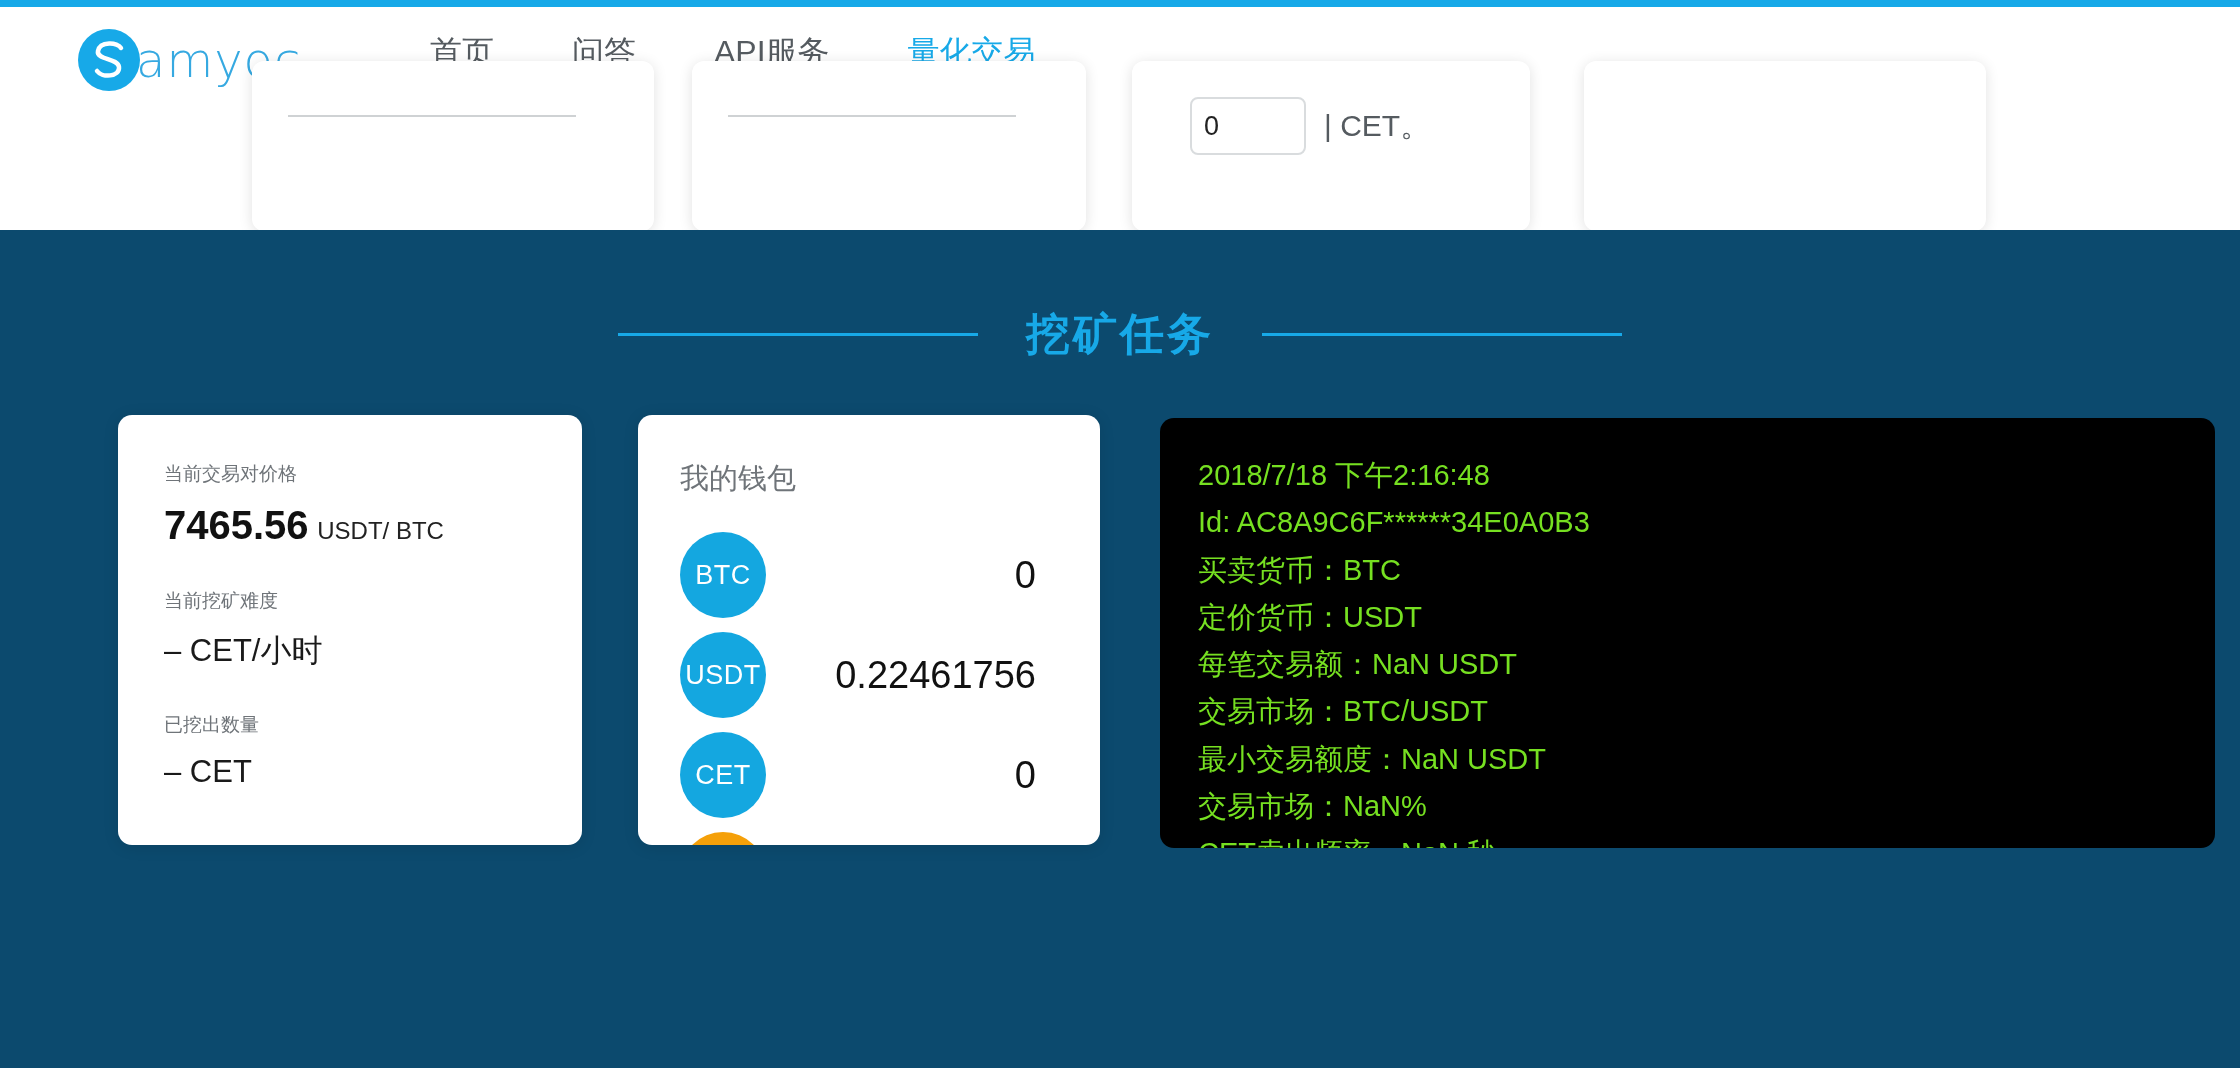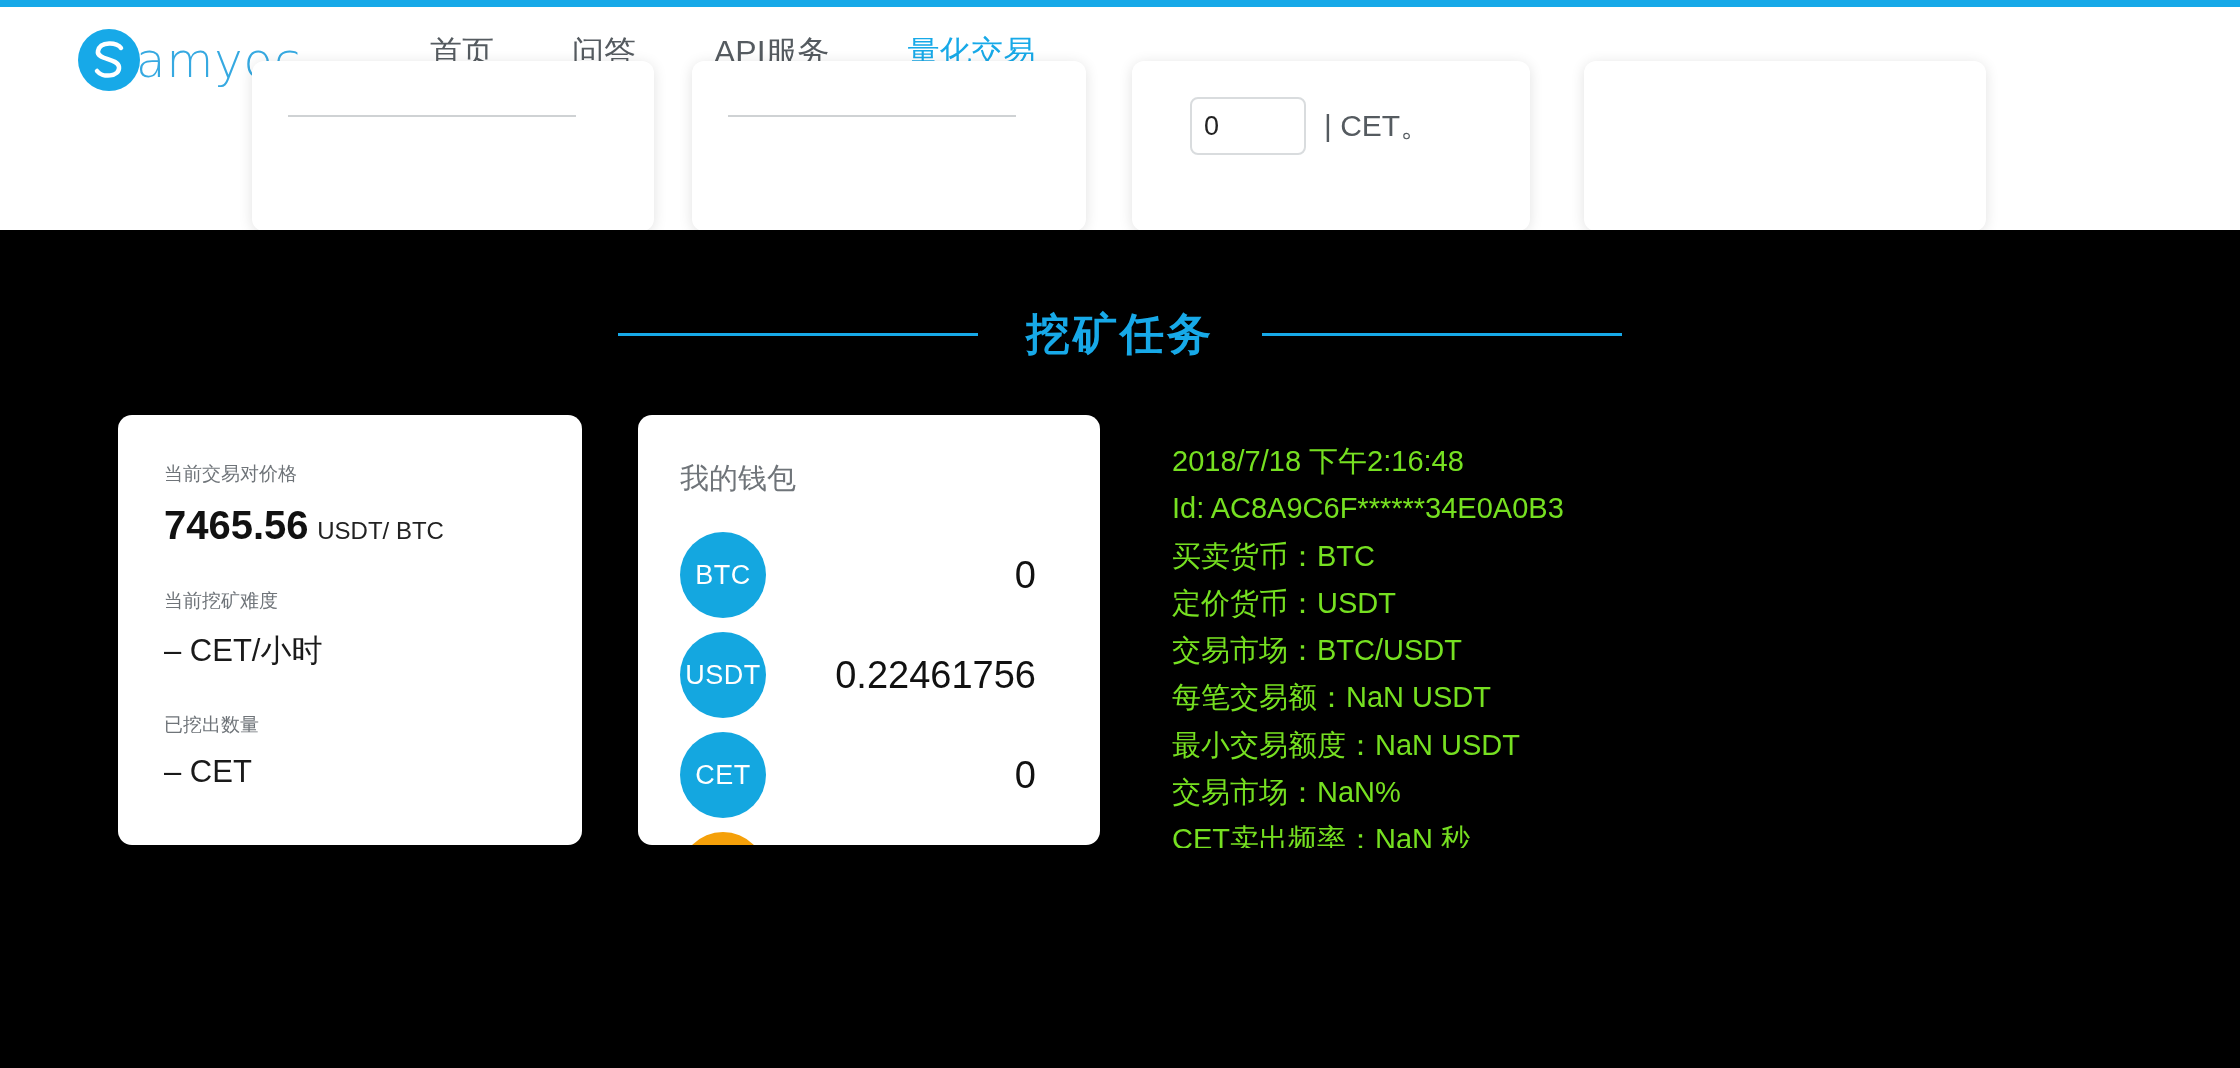--- a/index.html
+++ b/index.html
@@ -81,21 +81,21 @@
     background:#ffffff;
     font-size:27px; color:#222; padding:0 12px;
     font-family:"Liberation Sans",sans-serif;
     outline:none;
   }
   .tc3-unit { font-size:30px; color:#555b60; white-space:nowrap; }
 
   
   .section {
     position:absolute; top:230px; left:0; width:2240px; height:838px;
-    background:#000000;
+    background:#0c4a6e;
   }
 
   
   .sec-title-wrap {
     position:absolute; top:75px; left:0; width:2240px;
     display:flex; align-items:center; justify-content:center; gap:48px;
   }
   .sec-rule { width:360px; height:3px; background:#17a9e8; }
   .sec-title {
     font-size:44px; color:#17a9e8; font-weight:bold;
@@ -136,24 +136,24 @@
   .coin-badge {
     width:86px; height:86px; border-radius:50%;
     display:flex; align-items:center; justify-content:center;
     color:#ffffff; font-size:27px; font-weight:normal; flex:none;
     letter-spacing:0.5px;
   }
   .coin-amt { font-size:38px; color:#111; white-space:nowrap; }
 
   
   .terminal {
-    position:absolute; left:1134px; top:188px;
-    width:955px; height:430px;
+    position:absolute; left:1160px; top:188px;
+    width:1055px; height:430px;
     background:#000000; border-radius:14px;
-    padding:20px 38px;
+    padding:34px 38px;
     overflow:hidden;
   }
   .term-line {
     color:#76e021; font-size:29px; line-height:1.63;
     white-space:nowrap;
     font-family:"Liberation Sans","DejaVu Sans",sans-serif;
   }
 </style>
 </head>
 <body>
@@ -246,22 +246,22 @@
         </div>
 
       </div>
     </div>
 
     <div class="terminal">
       <div class="term-line">2018/7/18 下午2:16:48</div>
       <div class="term-line">Id: AC8A9C6F******34E0A0B3</div>
       <div class="term-line">买卖货币：BTC</div>
       <div class="term-line">定价货币：USDT</div>
+      <div class="term-line">每笔交易额：NaN USDT</div>
       <div class="term-line">交易市场：BTC/USDT</div>
-      <div class="term-line">每笔交易额：NaN USDT</div>
       <div class="term-line">最小交易额度：NaN USDT</div>
       <div class="term-line">交易市场：NaN%</div>
       <div class="term-line">CET卖出频率：NaN 秒</div>
 
     </div>
 
   </div>
 </div>
 
 </body></html>

